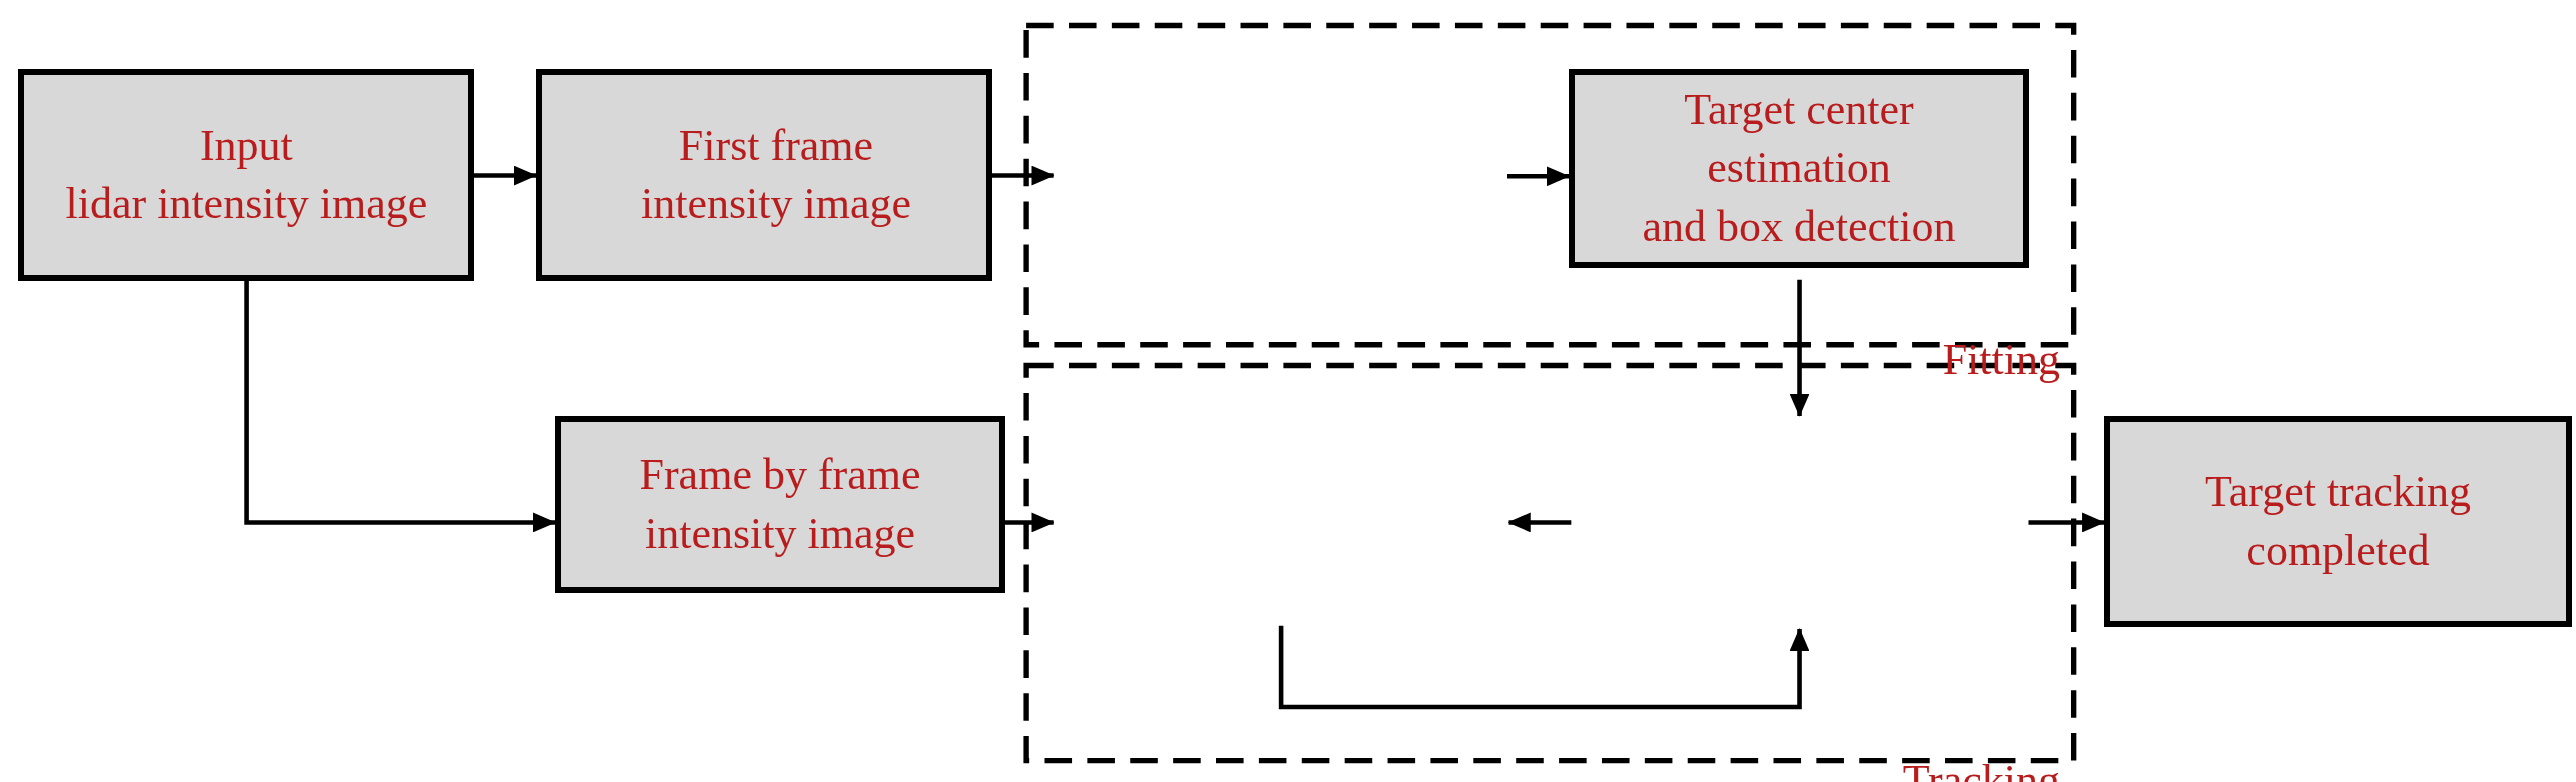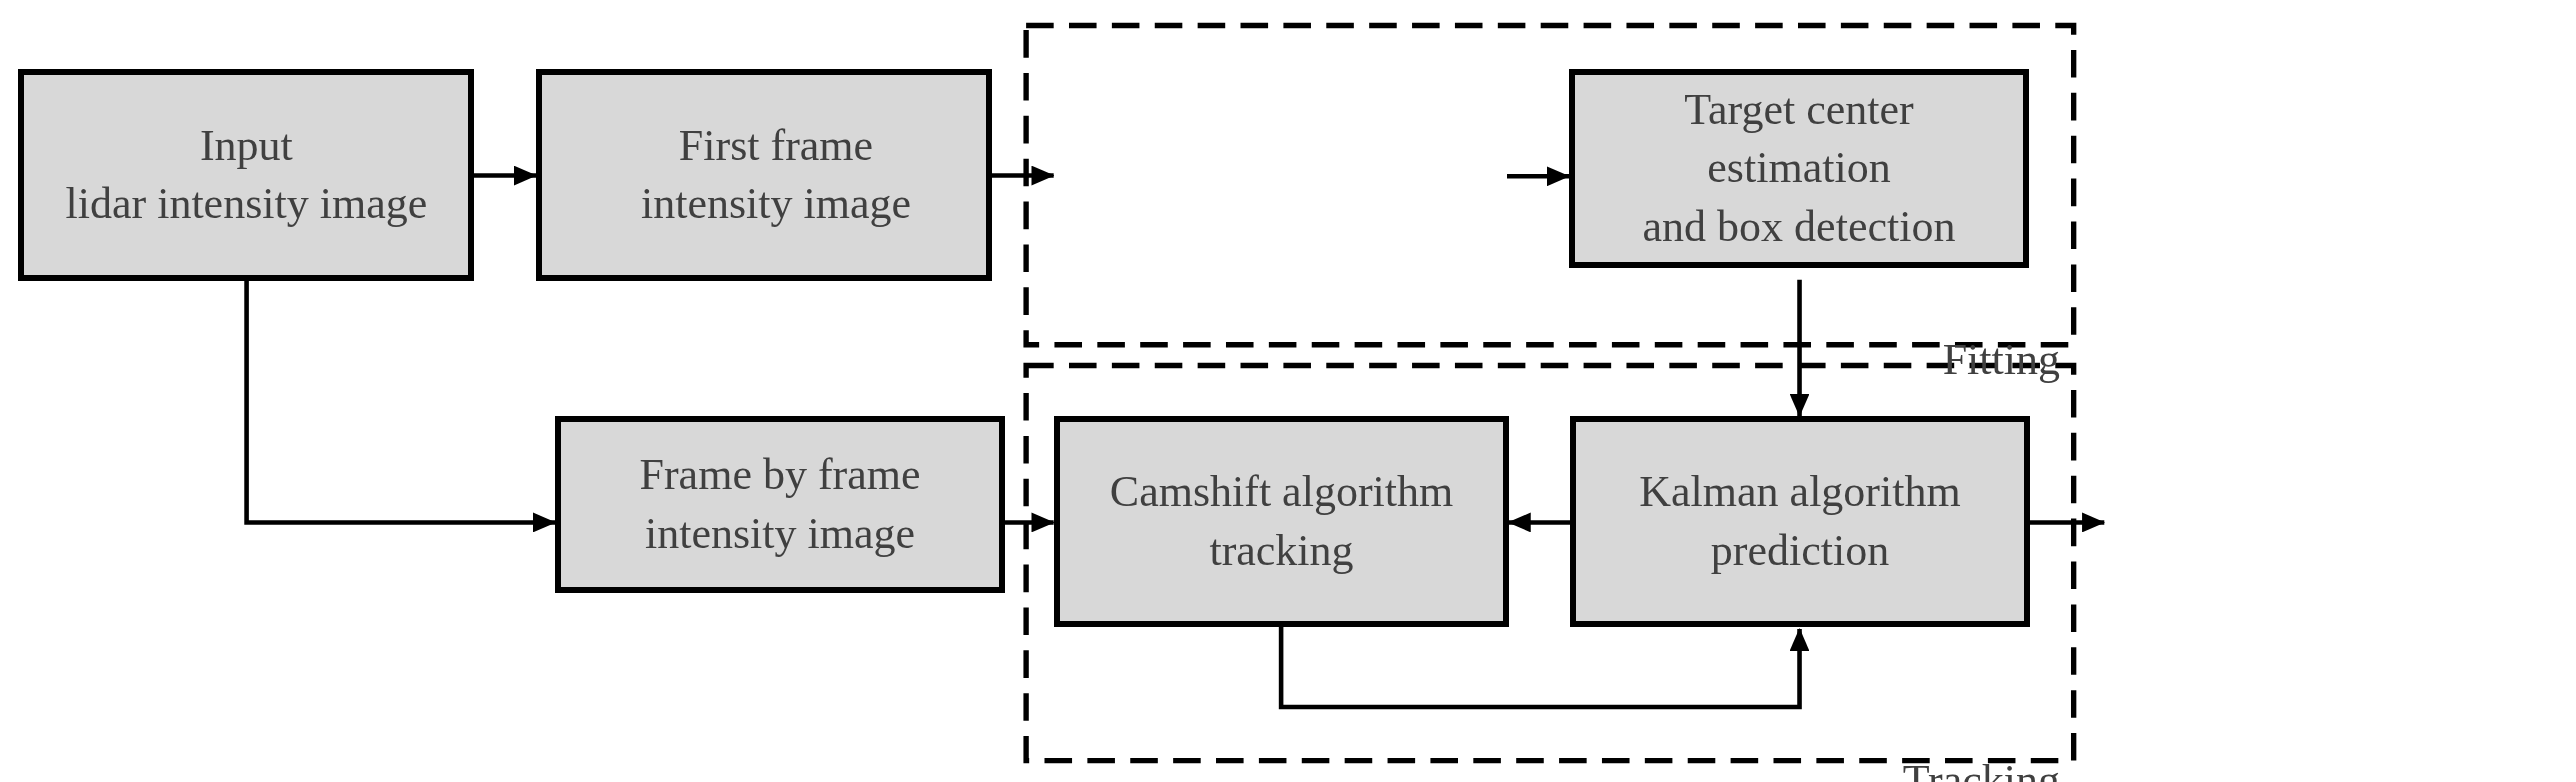--- a/index.html
+++ b/index.html
@@ -6,21 +6,21 @@
     margin: 0;
     padding: 0;
     background: #ffffff;
   }
   .canvas {
     position: relative;
     width: 2576px;
     height: 783px;
     background: #ffffff;
     font-family: "Liberation Serif", "DejaVu Serif", serif;
-    color: #404040;
+    color: #b91c1c;
     overflow: hidden;
   }
   .wires {
     position: absolute;
     left: 0;
     top: 0;
     width: 2576px;
     height: 783px;
   }
   .node {
@@ -88,25 +88,23 @@
 intensity image</div>
 
 
   <div class="node node-target-center">Target center
 estimation
 and box detection</div>
 
   <div class="node node-frame-by-frame">Frame by frame
 intensity image</div>
 
-  <div class="node node-camshift">Camshift algorithm
-tracking</div>
 
-  <div class="node node-kalman">Kalman algorithm
-prediction</div>
 
+  <div class="node node-completed">Target tracking
+completed</div>
 
   <div class="group-label label-fitting">Fitting</div>
 
   <div class="group-label label-tracking">Tracking</div>
 
 </div>
 
 
 </body></html>

